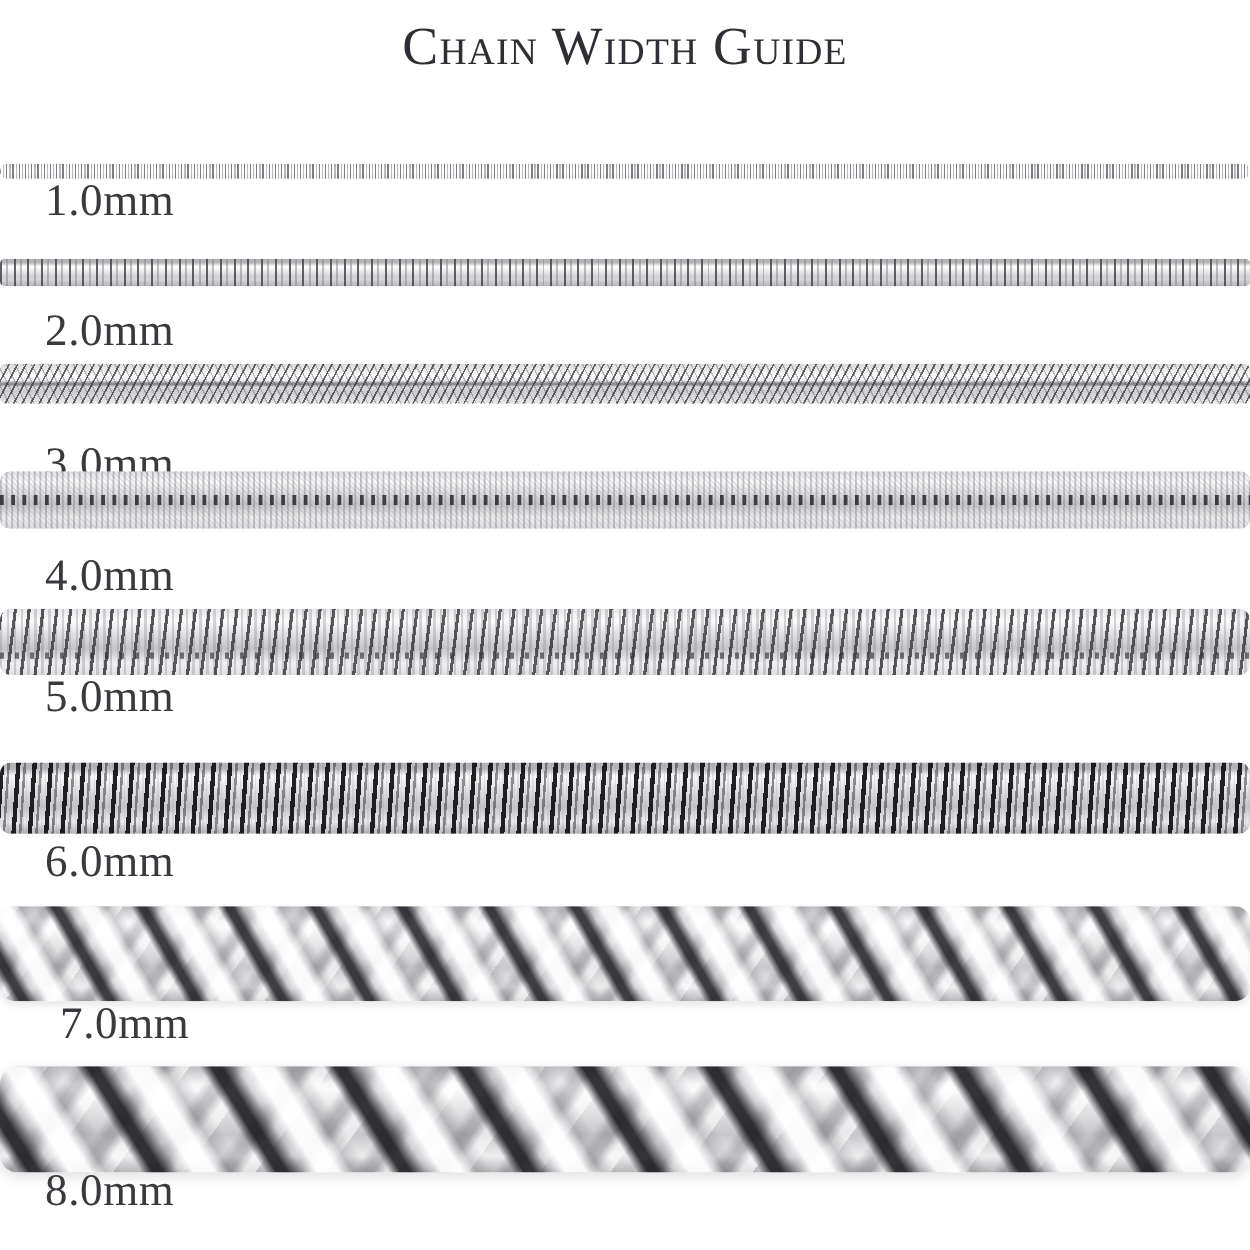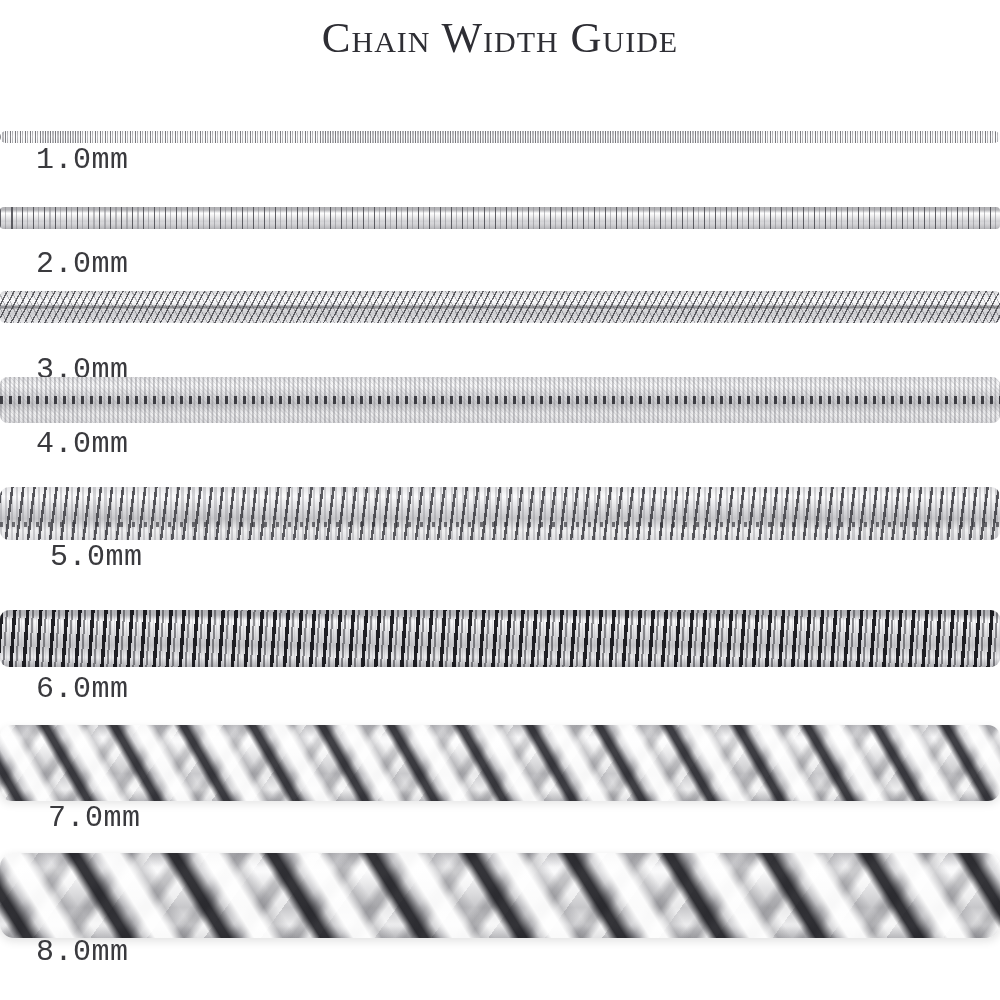--- a/index.html
+++ b/index.html
@@ -22,31 +22,30 @@
     line-height: 48px;
     font-variant: small-caps;
     letter-spacing: 1px;
     color: #2e2e34;
     font-weight: 500;
   }
 
   .width-label {
     position: absolute;
     left: 36px;
-    font-size: 30px;
+    font-size: 36px;
     line-height: 32px;
     color: #3a3a3e;
     letter-spacing: 0.5px;
-    font-family: Liberation Mono, monospace;
   }
   .l1 { top: 144px; }
   .l2 { top: 248px; }
   .l3 { top: 330px; margin-top: 24px; }
-  .l4 { top: 428px; }
-  .l5 { top: 541px; margin-left: 14px; }
+  .l4 { top: 444px; }
+  .l5 { top: 541px; }
   .l6 { top: 673px; }
   .l7 { top: 802px; margin-left: 12px; }
   .l8 { top: 936px; }
 
   .chain {
     position: absolute;
     left: 0;
     right: 0;
   }
 

